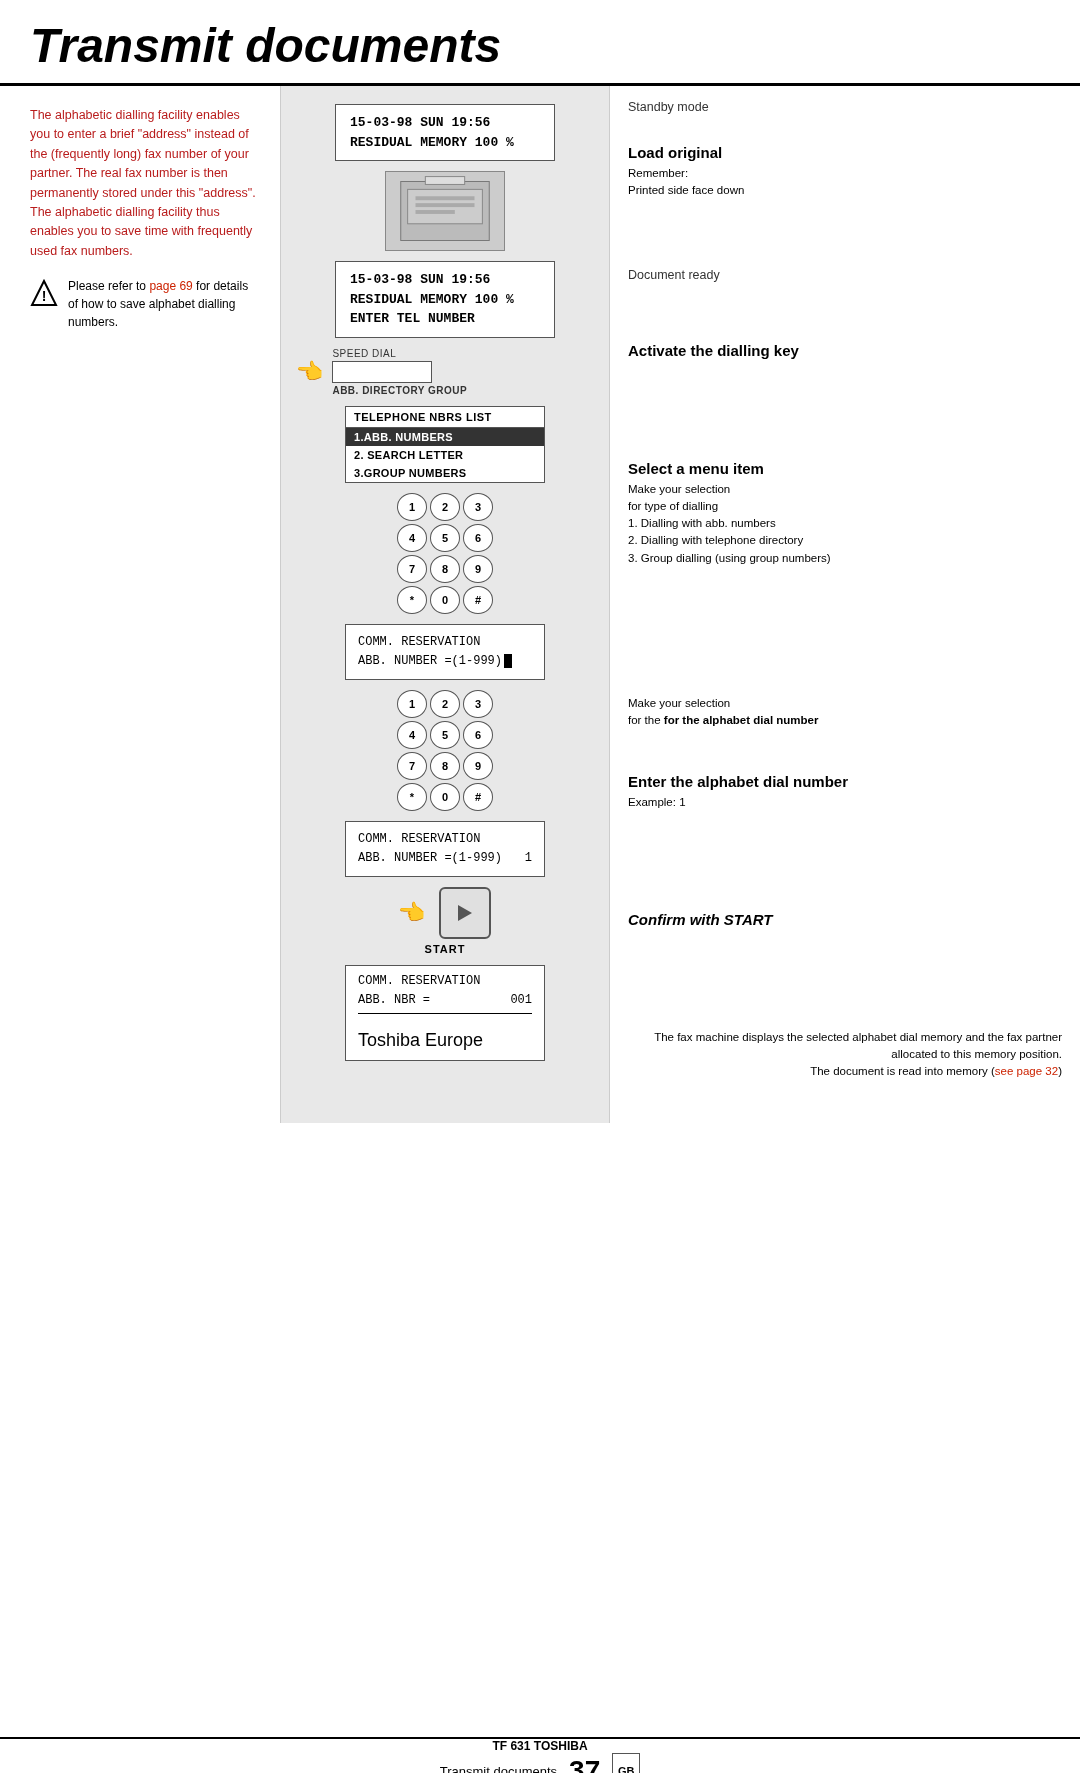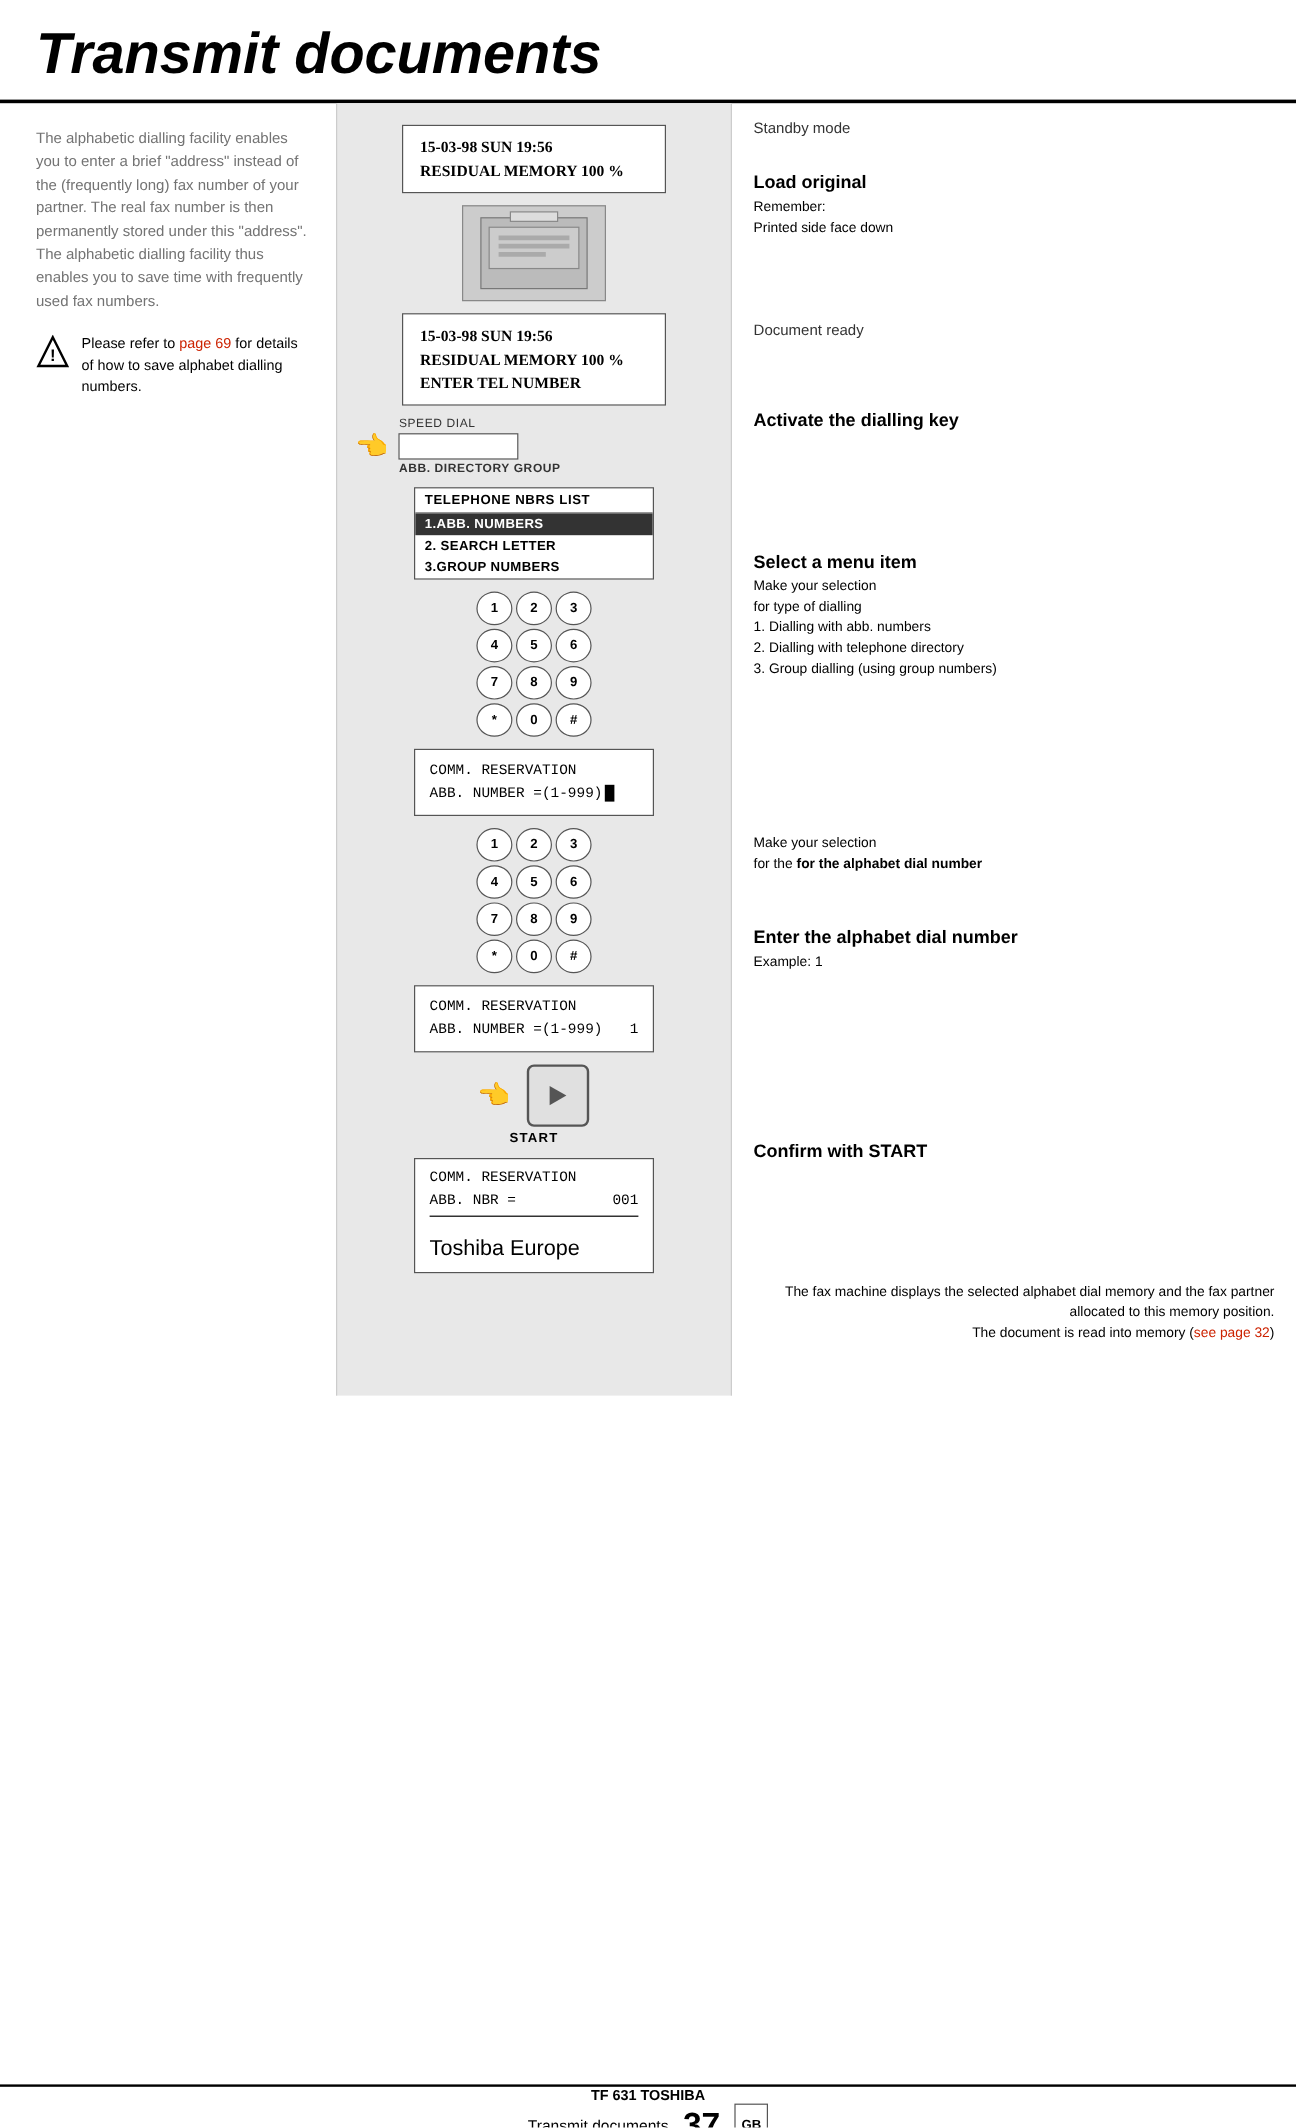--- a/index.html
+++ b/index.html
@@ -38,21 +38,21 @@
     .section-title {
       font-size: 20px;
       font-weight: bold;
       line-height: 1.2;
       margin-bottom: 14px;
     }
 
     .body-text {
       font-size: 12.5px;
       line-height: 1.55;
-      color: #737373;
+      color: #b91c1c;
       margin-bottom: 16px;
     }
 
     .warning-box {
       display: flex;
       flex-direction: row;
       align-items: flex-start;
       gap: 10px;
       margin-top: 10px;
     }
@@ -94,21 +94,21 @@
       display: flex;
       flex-direction: column;
       gap: 0;
     }
 
     
     .lcd-box {
       background: #fff;
       border: 1.5px solid #555;
       padding: 8px 14px;
-      font-family: Liberation Serif, serif;
+      font-family: Liberation Mono, monospace;
       font-size: 13px;
       font-weight: bold;
       width: 220px;
       line-height: 1.5;
     }
 
     .lcd-line {
       display: block;
     }
 
@@ -530,21 +530,21 @@
     <div class="step-item" style="margin-top:100px;">
       <div class="step-subtext">Make your selection</div>
       <div class="step-subtext">for the <strong>for the alphabet dial number</strong></div>
     </div>
 
     <div class="step-item" style="margin-top:10px;">
       <div class="step-title">Enter the alphabet dial number</div>
       <div class="step-subtext">Example: 1</div>
     </div>
 
-    <div class="step-item" style="margin-top:110px;">
+    <div class="step-item" style="margin-top:70px;font-style:italic;">
       <div class="step-title">Confirm with START</div>
     </div>
 
     <div class="step-item" style="margin-top:50px;text-align:right;">
       <div class="step-subtext">The fax machine displays the selected alphabet dial memory and the fax partner allocated to this memory position.</div>
       <div class="step-subtext">
         The document is read into memory (<span class="link-red">see page 32</span>)
       </div>
     </div>
 

